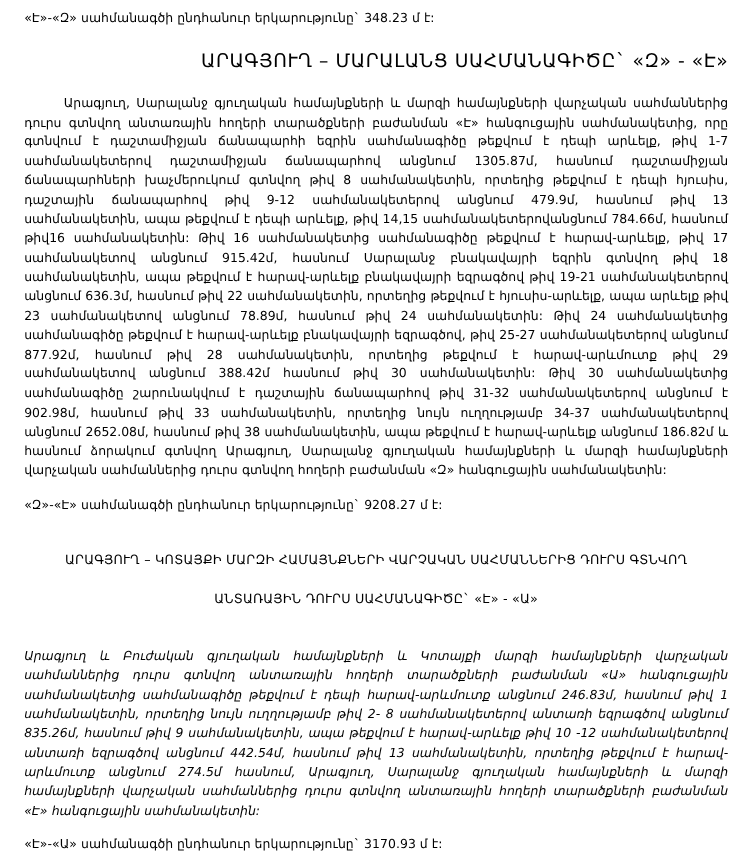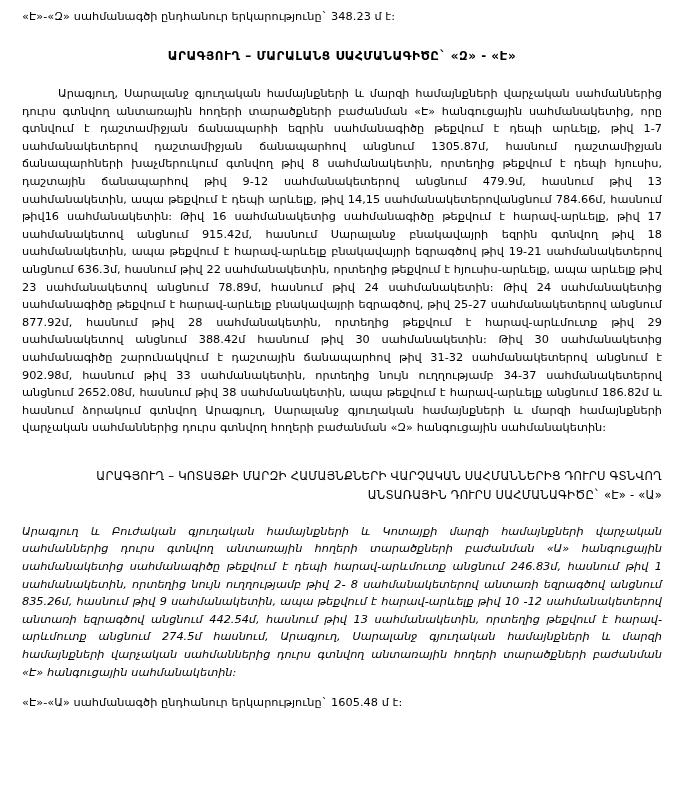--- a/index.html
+++ b/index.html
@@ -23,34 +23,34 @@
   }
   .line-note {
     font-size: 11.3px;
     line-height: 17px;
     text-align: left;
     margin: 0;
     padding: 0;
     letter-spacing: 0.05px;
   }
   .heading {
-    font-size: 12px;
+    font-size: 17px;
     line-height: 18px;
-    text-align: center;
-    font-weight: bold;
+    text-align: right;
+    font-weight: normal;
     margin: 0;
     padding: 0;
     letter-spacing: 0.5px;
   }
   .heading-2 {
     font-size: 11.6px;
     line-height: 19px;
-    text-align: right;
+    text-align: center;
     font-weight: normal;
-    margin: 0;
+    margin: 16px;
     padding: 0;
     letter-spacing: 0.2px;
   }
   .body-par {
     font-size: 11.3px;
     line-height: 17.6px;
     text-align: justify;
     text-align-last: left;
     margin: 0;
     padding: 0;
@@ -78,28 +78,29 @@
   <div class="sp-1"></div>
 
   <h2 class="heading">ԱՐԱԳՅՈՒՂ – ՄԱՐԱԼԱՆՑ ՍԱՀՄԱՆԱԳԻԾԸ` «Զ» - «Է»</h2>
 
   <div class="sp-2"></div>
 
   <p class="body-par">Արագյուղ, Սարալանջ գյուղական համայնքների և մարզի համայնքների վարչական սահմաններից դուրս գտնվող անտառային հողերի տարածքների բաժանման «Է» հանգուցային սահմանակետից, որը գտնվում է դաշտամիջյան ճանապարհի եզրին սահմանագիծը թեքվում է դեպի արևելք, թիվ 1-7 սահմանակետերով դաշտամիջյան ճանապարհով անցնում 1305.87մ, հասնում դաշտամիջյան ճանապարհների խաչմերուկում գտնվող թիվ 8 սահմանակետին, որտեղից թեքվում է դեպի հյուսիս, դաշտային ճանապարհով թիվ 9-12 սահմանակետերով անցնում 479.9մ, հասնում թիվ 13 սահմանակետին, ապա թեքվում է դեպի արևելք, թիվ 14,15 սահմանակետերովանցնում 784.66մ, հասնում թիվ16 սահմանակետին: Թիվ 16 սահմանակետից սահմանագիծը թեքվում է հարավ-արևելք, թիվ 17 սահմանակետով անցնում 915.42մ, հասնում Սարալանջ բնակավայրի եզրին գտնվող թիվ 18 սահմանակետին, ապա թեքվում է հարավ-արևելք բնակավայրի եզրագծով թիվ 19-21 սահմանակետերով անցնում 636.3մ, հասնում թիվ 22 սահմանակետին, որտեղից թեքվում է հյուսիս-արևելք, ապա արևելք թիվ 23 սահմանակետով անցնում 78.89մ, հասնում թիվ 24 սահմանակետին: Թիվ 24 սահմանակետից սահմանագիծը թեքվում է հարավ-արևելք բնակավայրի եզրագծով, թիվ 25-27 սահմանակետերով անցնում 877.92մ, հասնում թիվ 28 սահմանակետին, որտեղից թեքվում է հարավ-արևմուտք թիվ 29 սահմանակետով անցնում 388.42մ հասնում թիվ 30 սահմանակետին: Թիվ 30 սահմանակետից սահմանագիծը շարունակվում է դաշտային ճանապարհով թիվ 31-32 սահմանակետերով անցնում է 902.98մ, հասնում թիվ 33 սահմանակետին, որտեղից նույն ուղղությամբ 34-37 սահմանակետերով անցնում 2652.08մ, հասնում թիվ 38 սահմանակետին, ապա թեքվում է հարավ-արևելք անցնում 186.82մ և հասնում ձորակում գտնվող Արագյուղ, Սարալանջ գյուղական համայնքների և մարզի համայնքների վարչական սահմաններից դուրս գտնվող հողերի բաժանման «Զ» հանգուցային սահմանակետին:</p>
 
   <div class="sp-3"></div>
 
+  <p class="line-note">«Զ»-«Է» սահմանագծի ընդհանուր երկարությունը` 9208.27 մ է:</p>
 
   <div class="sp-4"></div>
 
   <h2 class="heading-2">ԱՐԱԳՅՈՒՂ – ԿՈՏԱՅՔԻ ՄԱՐԶԻ ՀԱՄԱՅՆՔՆԵՐԻ ՎԱՐՉԱԿԱՆ ՍԱՀՄԱՆՆԵՐԻՑ ԴՈՒՐՍ ԳՏՆՎՈՂ</h2>
 
   <h2 class="heading-2">ԱՆՏԱՌԱՅԻՆ ԴՈՒՐՍ ՍԱՀՄԱՆԱԳԻԾԸ` «Է» - «Ա»</h2>
 
   <div class="sp-5"></div>
 
   <p class="body-par no-indent">Արագյուղ և Բուժական գյուղական համայնքների և Կոտայքի մարզի համայնքների վարչական սահմաններից դուրս գտնվող անտառային հողերի տարածքների բաժանման «Ա» հանգուցային սահմանակետից սահմանագիծը թեքվում է դեպի հարավ-արևմուտք անցնում 246.83մ, հասնում թիվ 1 սահմանակետին, որտեղից նույն ուղղությամբ թիվ 2- 8 սահմանակետերով անտառի եզրագծով անցնում 835.26մ, հասնում թիվ 9 սահմանակետին, ապա թեքվում է հարավ-արևելք թիվ 10 -12 սահմանակետերով անտառի եզրագծով անցնում 442.54մ, հասնում թիվ 13 սահմանակետին, որտեղից թեքվում է հարավ-արևմուտք անցնում 274.5մ հասնում, Արագյուղ, Սարալանջ գյուղական համայնքների և մարզի համայնքների վարչական սահմաններից դուրս գտնվող անտառային հողերի տարածքների բաժանման «Է» հանգուցային սահմանակետին:</p>
 
   <div class="sp-6"></div>
 
-  <p class="line-note">«Է»-«Ա» սահմանագծի ընդհանուր երկարությունը` 1605.48 մ է:</p>
+  <p class="line-note">«Է»-«Ա» սահմանագծի ընդհանուր երկարությունը` 3170.93 մ է:</p>
 
 </div>
 
 </body></html>

